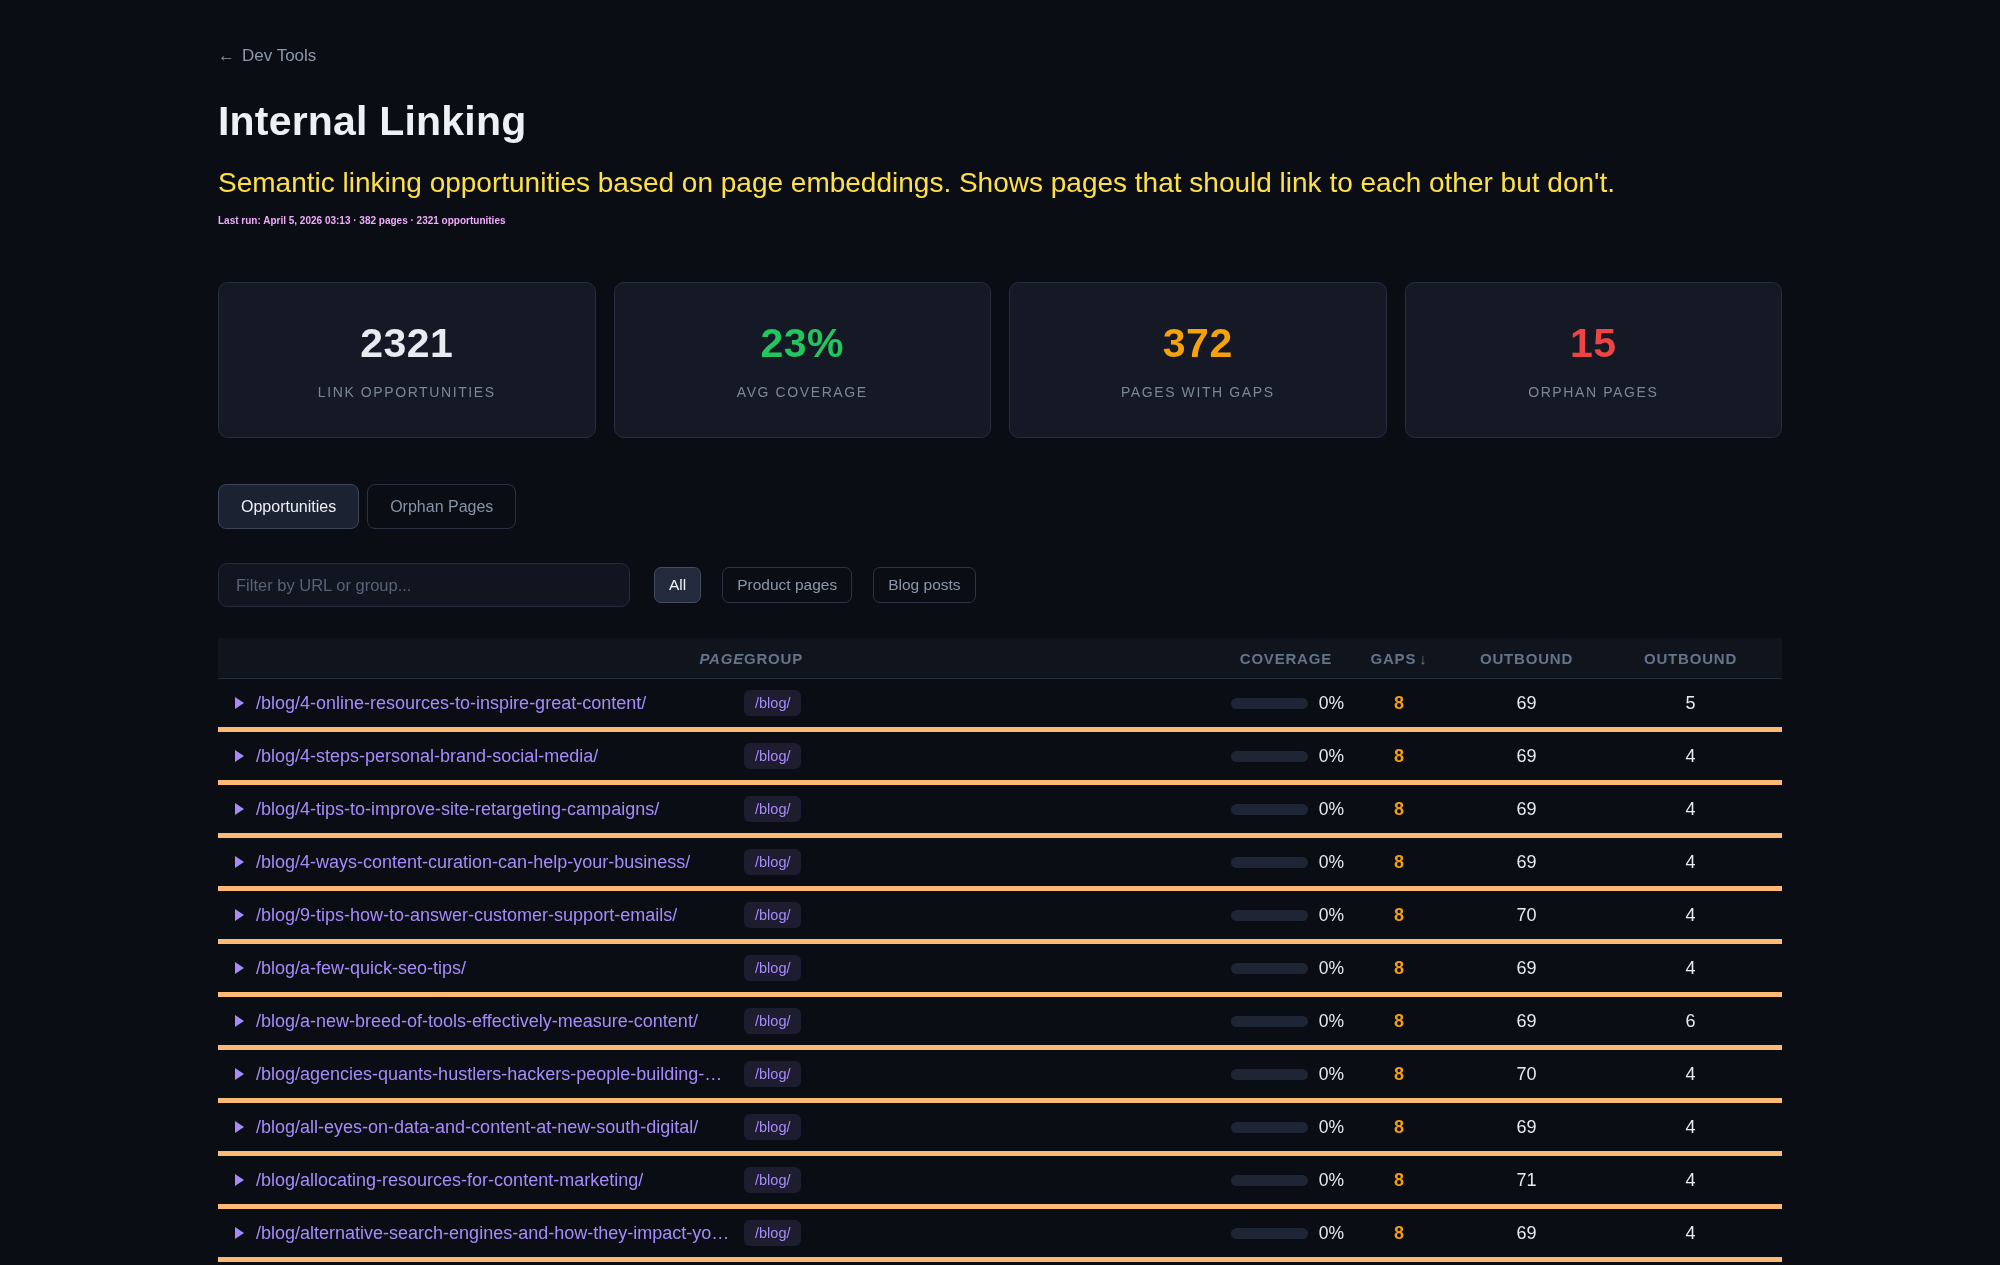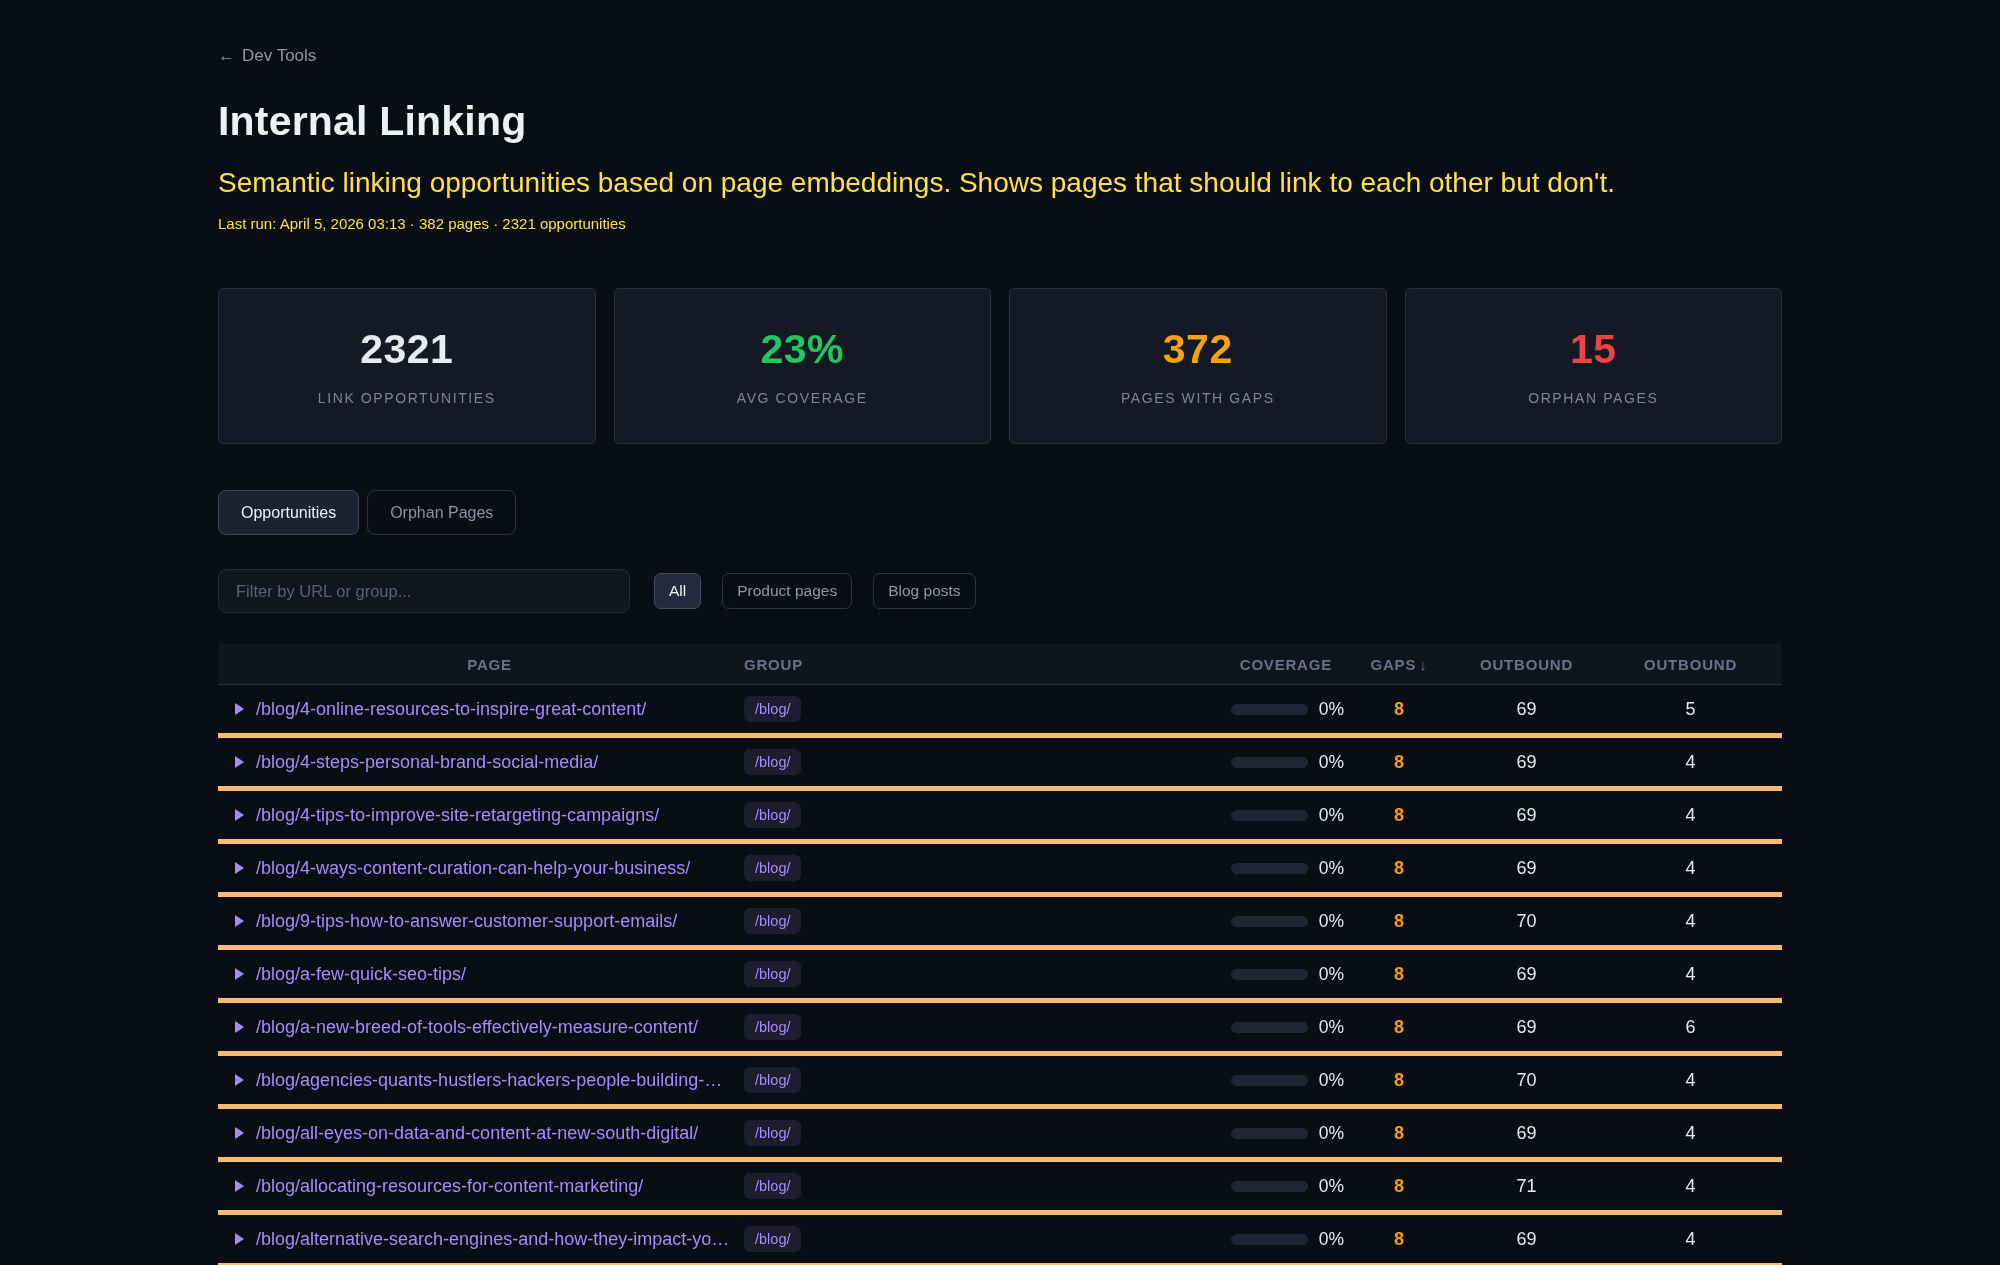--- a/index.html
+++ b/index.html
@@ -12,26 +12,26 @@
   .container { width: 1564px; margin: 0 auto; padding-top: 46px; }
 
   
   .back-link {
     display: inline-flex; align-items: center; gap: 7px;
     color: #8b99ac; font-size: 17px; text-decoration: none; cursor: pointer;
     margin-bottom: 32px;
   }
   .page-title { font-size: 41px; font-weight: 700; color: #edf0f5; letter-spacing: 0.2px; margin-bottom: 22px; }
   .page-subtitle { font-size: 28px; color: #fde047; margin-bottom: 16px; }
-  .last-run { font-size: 15px; color: #fde047; margin-bottom: 56px; }
+  .last-run { font-size: 10px; color: #f0abfc; margin-bottom: 56px; font-weight: bold; }
 
   
   .stats-row { display: grid; grid-template-columns: repeat(4, 1fr); gap: 18px; margin-bottom: 46px; }
   .stat-card {
-    background: #141925; border: 1px solid #272e3e; border-radius: 5px;
+    background: #141925; border: 1px solid #272e3e; border-radius: 10px;
     height: 156px; display: flex; flex-direction: column; align-items: center; justify-content: center;
   }
   .stat-value { font-size: 41px; font-weight: 700; letter-spacing: 0.5px; }
   .stat-label { font-size: 14px; font-weight: 500; color: #7b8799; letter-spacing: 1.6px; margin-top: 17px; }
 
   
   .tabs { display: flex; gap: 8px; margin-bottom: 34px; }
   .tab {
     height: 45px; padding: 0 22px; border-radius: 8px; font-size: 16px;
     display: inline-flex; align-items: center; cursor: pointer;
@@ -58,21 +58,21 @@
   
   .link-table { width: 100%; }
   .thead {
     display: grid; grid-template-columns: 526px 400px 200px 110px 145px 1fr;
     background: #10141d; height: 41px; align-items: center;
     border-bottom: 1px solid #272e3e;
   }
   .th {
     font-size: 15px; font-weight: 700; color: #64748b; letter-spacing: 0.8px; cursor: pointer;
   }
-  .th-page { padding-left: 17px; text-align: center; }
+  .th-page { padding-left: 17px; text-align: right; font-style: italic; }
   .th-group { text-align: left; }
   .th-coverage { text-align: right; padding-right: 12px; }
   .th-gaps, .th-outbound, .th-inbound { text-align: center; }
   .sort-icon { font-weight: 400; margin-left: 3px; }
 
   .trow {
     display: grid; grid-template-columns: 526px 400px 200px 110px 145px 1fr;
     height: 53px; align-items: center; border-bottom: 5px solid #fdba74; cursor: pointer;
   }
   .cell-page { padding-left: 17px; display: flex; align-items: center; min-width: 0; }

